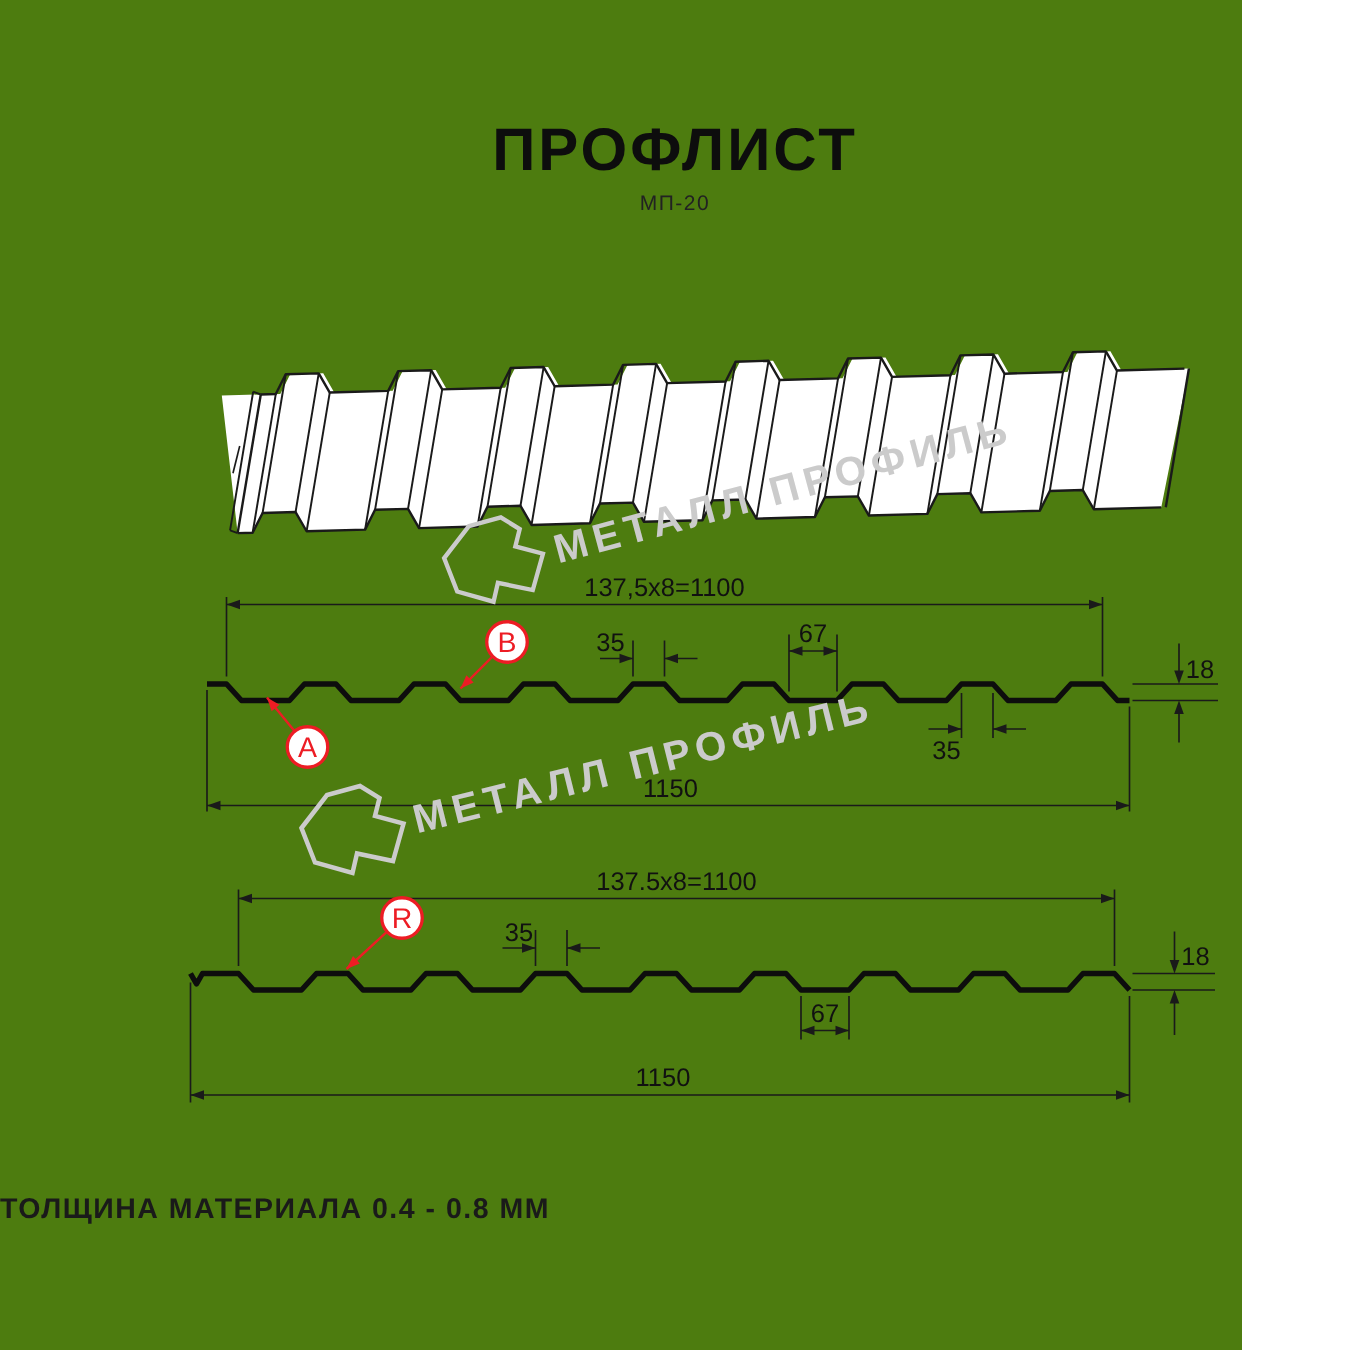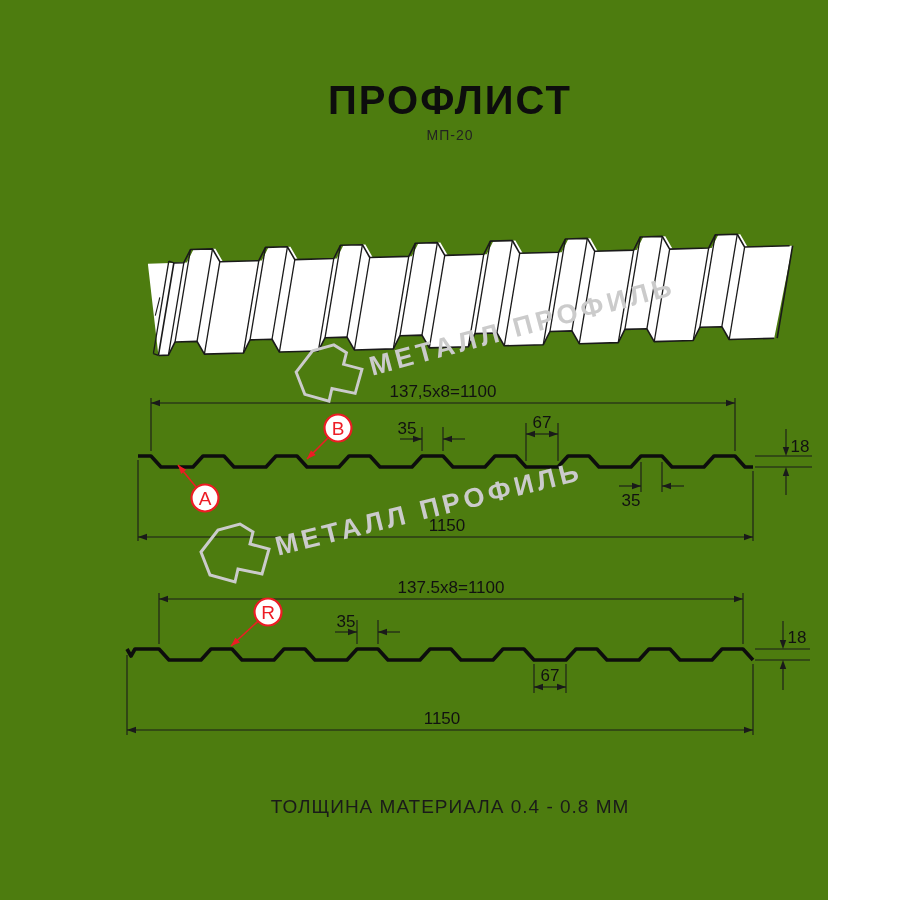--- a/index.html
+++ b/index.html
@@ -2,22 +2,22 @@
 <html><head>
 <meta charset="utf-8">
 <style>
   html,body{margin:0;padding:0;background:#fff;}
   .page{position:relative;width:828px;height:900px;background:#4d7c0f;overflow:hidden;
         font-family:"Liberation Sans",sans-serif;}
   .page-title{position:absolute;left:0;top:78px;width:900px;text-align:center;
         font-size:40px;font-weight:bold;letter-spacing:2px;color:#0d0d0d;}
   .page-subtitle{position:absolute;left:0;top:127px;width:900px;text-align:center;
         font-size:14px;font-weight:normal;letter-spacing:1px;color:#222;}
-  .footer-note{position:absolute;left:0;top:796px;width:900px;text-align:center;
-        font-size:19px;font-weight:normal;letter-spacing:1px;color:#1a1a1a;}
+  .footer-note{position:absolute;left:0;top:796px;width:900px;
+        font-size:19px;font-weight:bold;letter-spacing:1px;color:#1a1a1a;}
   #drawing{position:absolute;left:0;top:0;z-index:1;}
   .watermark{position:absolute;z-index:2;pointer-events:none;}
   .wm-text{position:absolute;white-space:nowrap;font-weight:bold;font-size:27px;
         letter-spacing:4px;color:#cbcbcb;transform-origin:0 50%;}
   #wm1-text{left:370px;top:352px;transform:rotate(-15deg);}
   #wm2-text{left:276px;top:532px;transform:rotate(-14deg);}
   .wm-logo{position:absolute;}
   #wm1-logo{left:292px;top:343px;}
   #wm2-logo{left:198px;top:522px;}
   svg text{font-family:"Liberation Sans",sans-serif;}

